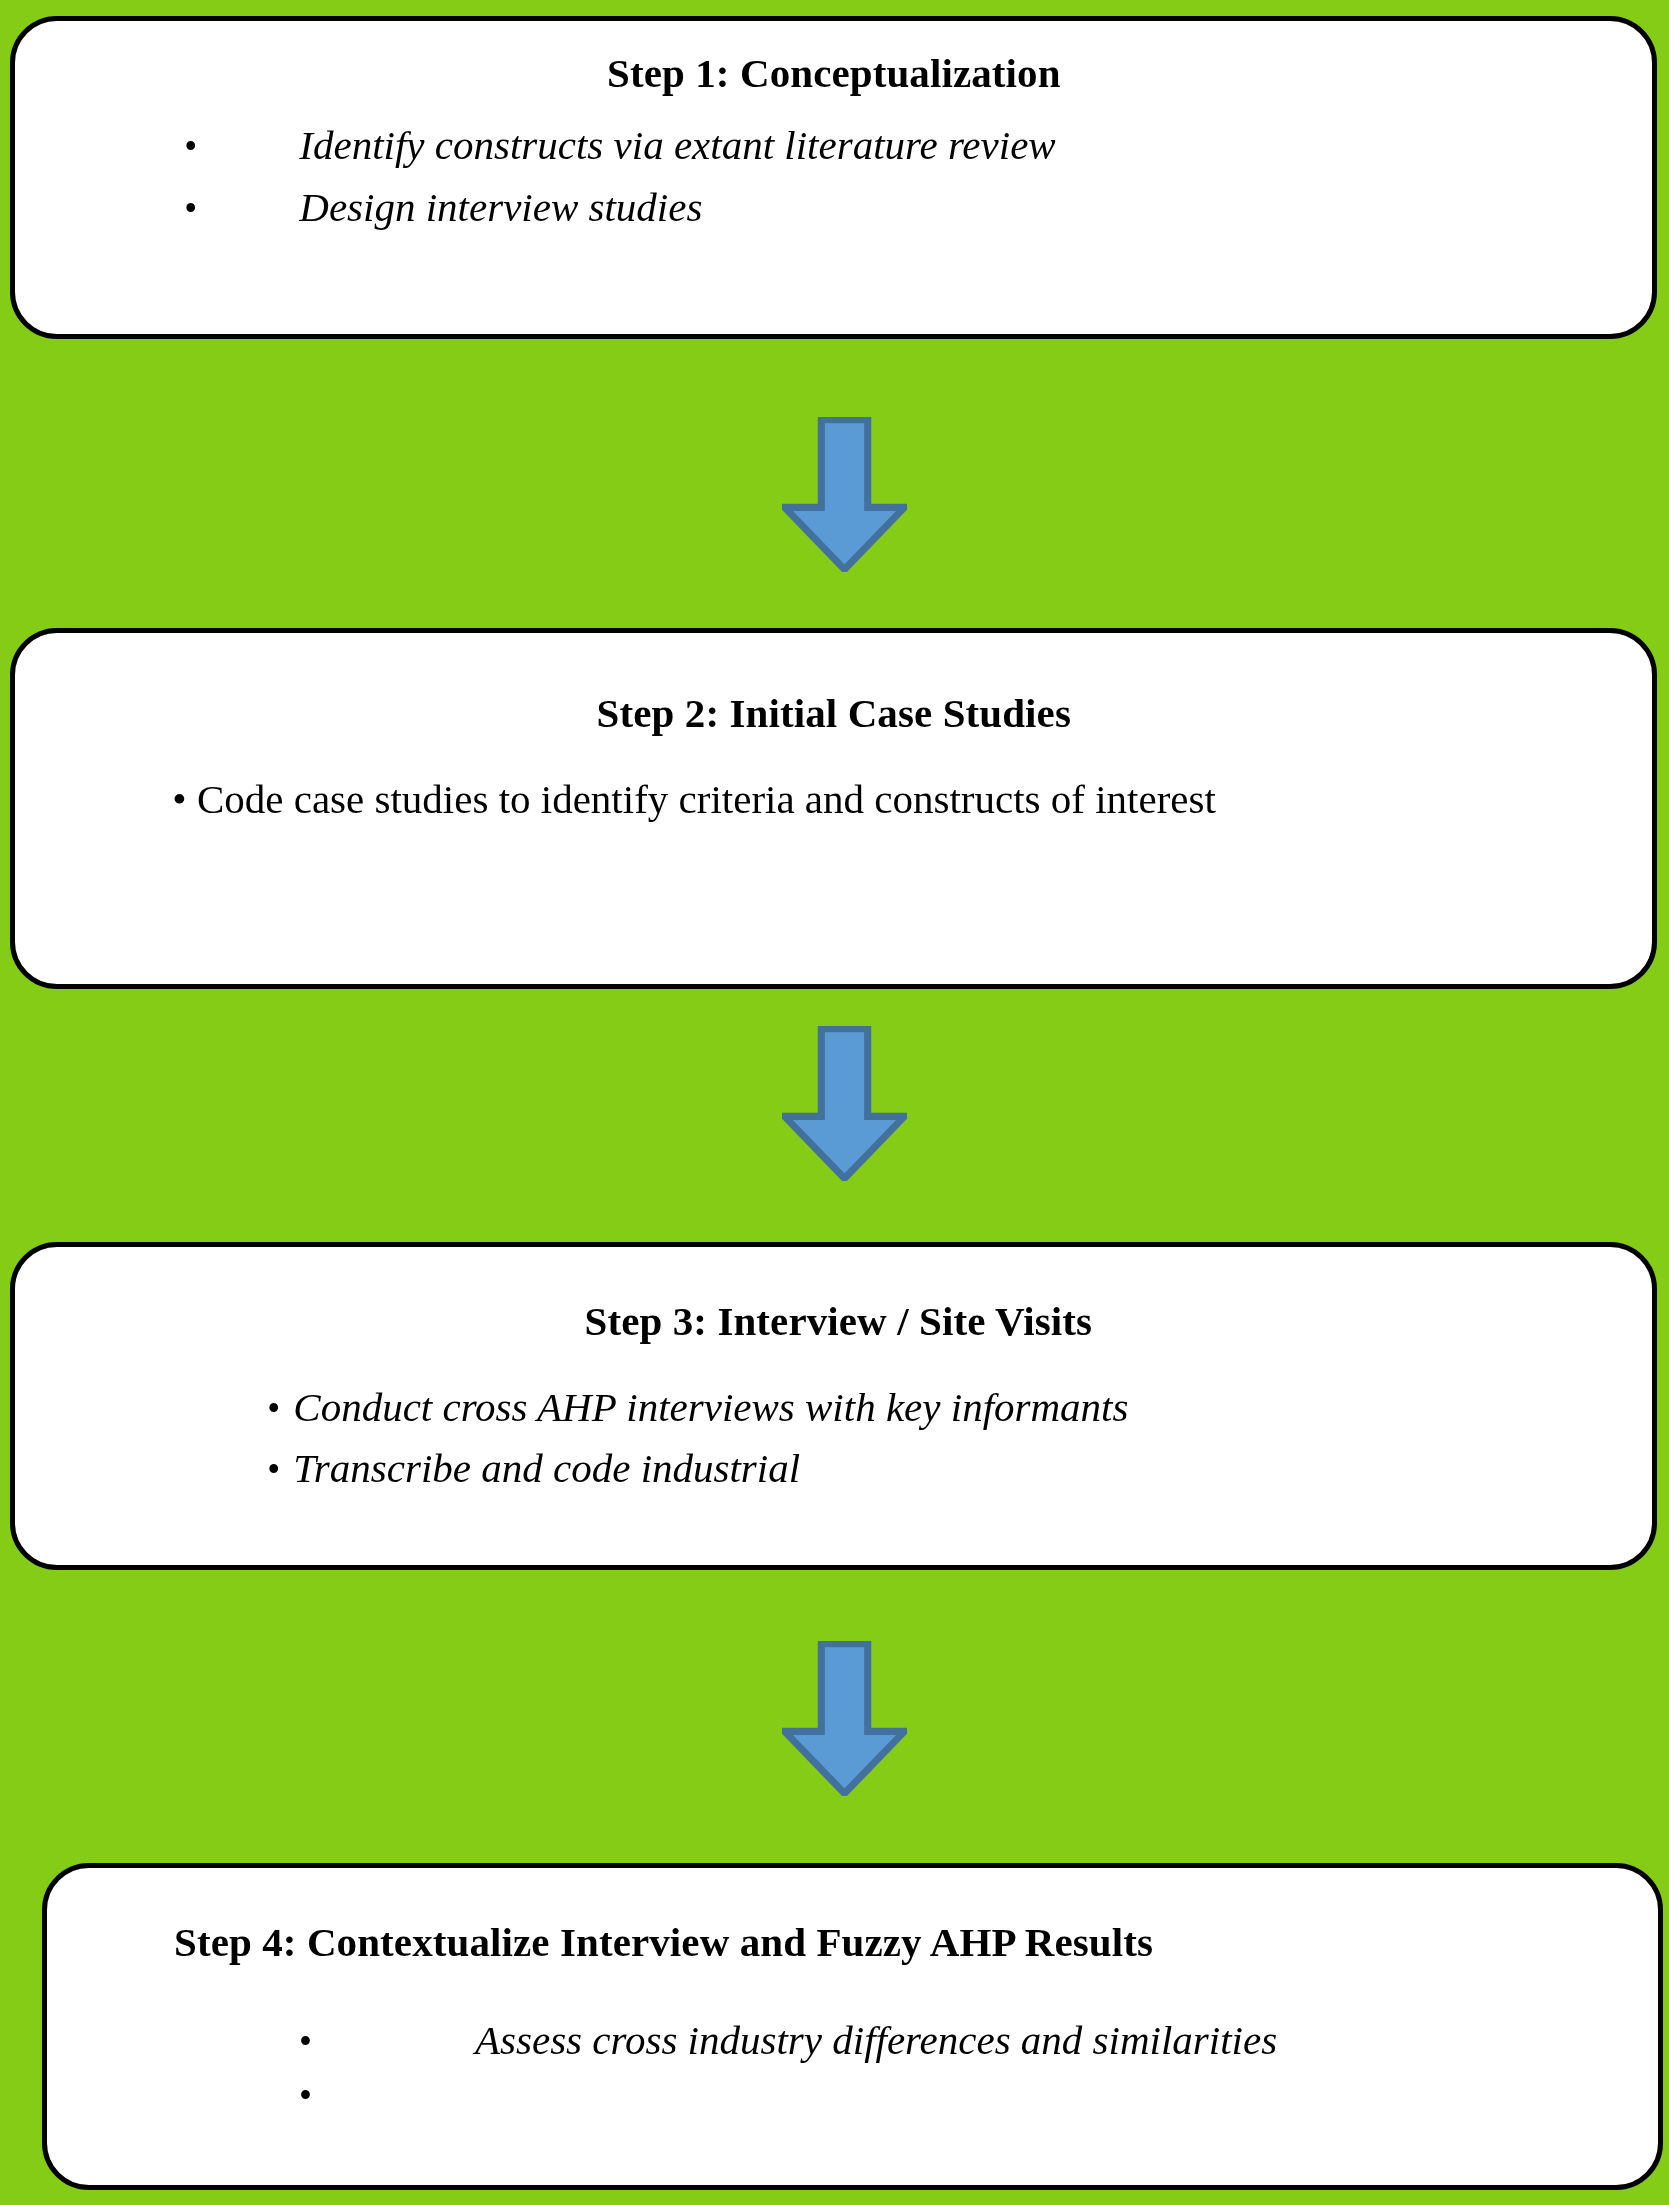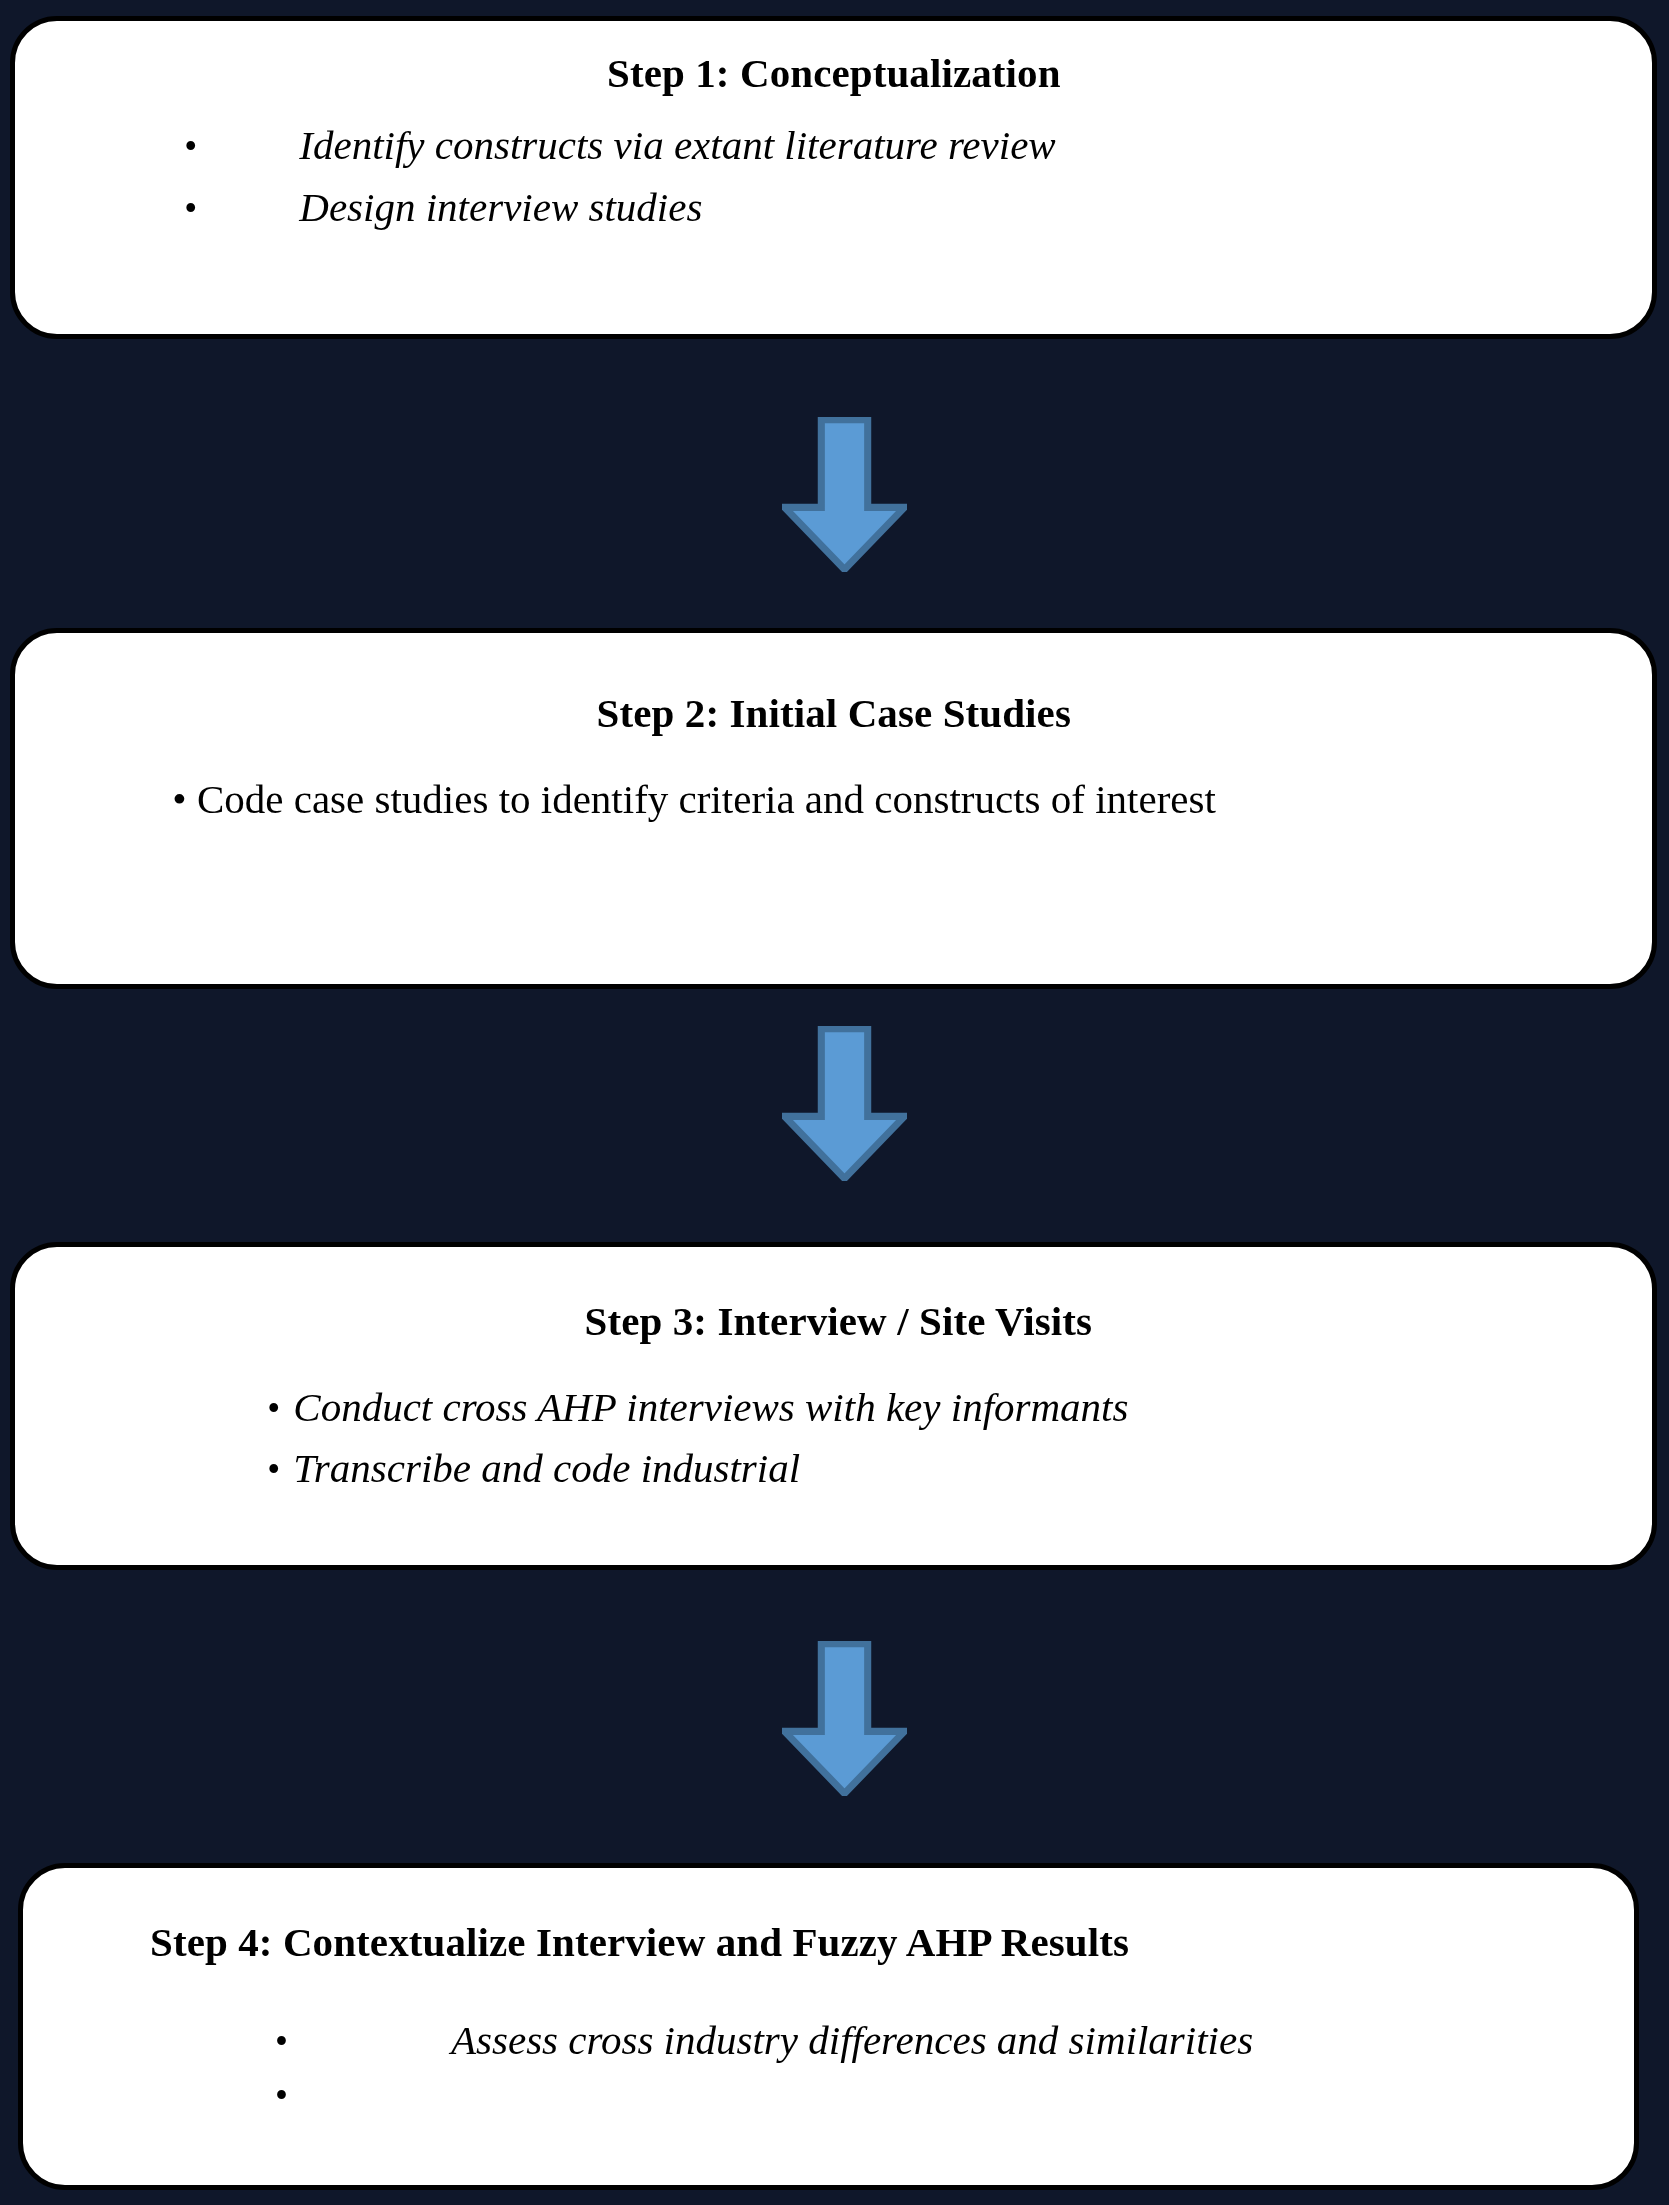--- a/index.html
+++ b/index.html
@@ -11,21 +11,21 @@
     width: 1669px;
     height: 2205px;
     font-family: "Liberation Serif", "DejaVu Serif", serif;
     color: #000000;
     overflow: hidden;
   }
   #canvas {
     position: relative;
     width: 1669px;
     height: 2205px;
-    background: #0f172a;
+    background: #84cc16;
   }
 
   
   .step-box {
     position: absolute;
     box-sizing: border-box;
     background: #ffffff;
     border: 5.8px solid #000000;
     border-radius: 47px;
   }
@@ -78,21 +78,21 @@
   #box2 .box-body  { margin-top: 36px; padding: 0 14px 0 50px; text-indent: 107px; white-space: normal; }
 
   
   #box3 { left: 10.3px;  top: 1242px; width: 1647px; height: 328px; }
   #box3 .box-title { margin-top: 50px; padding-left: 9px; }
   #box3 .box-body  { margin-top: 36px; }
   #box3 .blist li  { margin-bottom: 7.8px; }
   #box3 .blist .bullet { width: 26px; padding-left: 252px; }
 
   
-  #box4 { left: 18px;  top: 1863px; width: 1621px; height: 327px; }
+  #box4 { left: 42px;  top: 1863px; width: 1621px; height: 327px; }
   #box4 .box-title { margin-top: 50px; text-align: left; padding-left: 127px; }
   #box4 .box-body  { margin-top: 48px; }
   #box4 .blist li  { margin-bottom: 9px; }
   #box4 .blist .bullet { width: 176px; padding-left: 252px; }
 
   
   .arrow {
     position: absolute;
     width: 125px;
     height: 155px;

